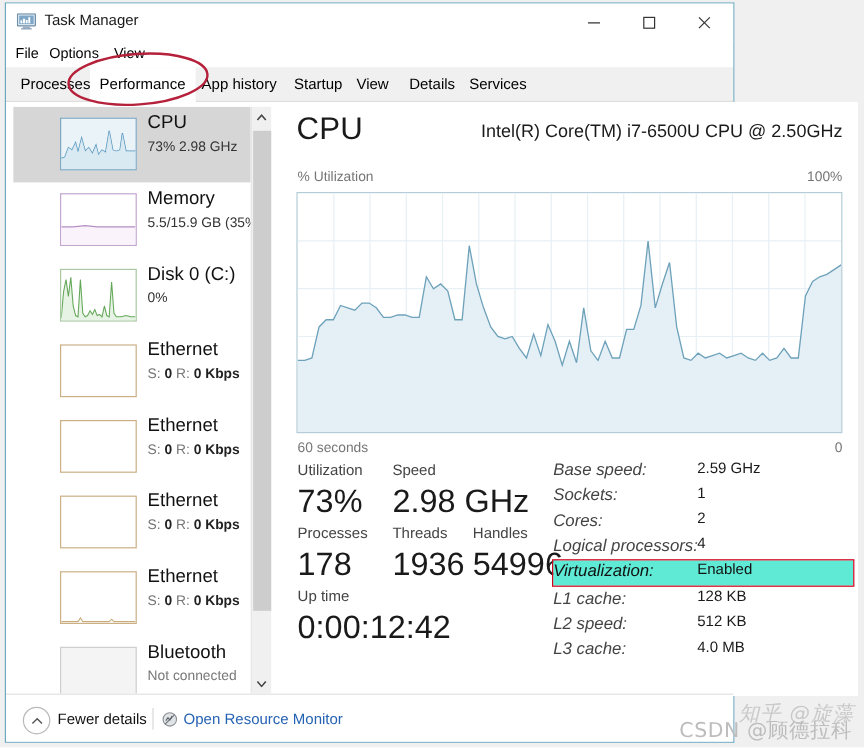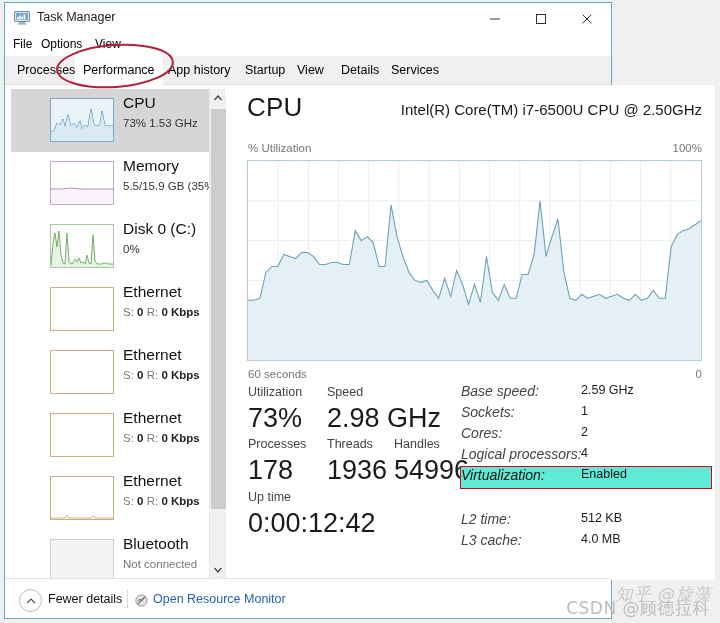--- a/index.html
+++ b/index.html
@@ -418,21 +418,21 @@
       <div class="sidebar">
 
         <div class="res-item selected" style="top:0px">
           <div class="res-thumb" style="border:1px solid #7fa8c2; background:#eaf3f8">
             <svg width="62" height="42" viewBox="0 0 62 42" preserveAspectRatio="none">
               <polyline points="0,33 3,32 6,24 9,26 12,20 14,28 17,16 20,27 23,24 26,29 29,22 31,30 34,26 37,28 40,10 43,26 46,27 49,26 51,12 54,27 57,27 62,27" fill="none" stroke="#4a90b8" stroke-width="1"></polyline>
               <polygon points="0,33 3,32 6,24 9,26 12,20 14,28 17,16 20,27 23,24 26,29 29,22 31,30 34,26 37,28 40,10 43,26 46,27 49,26 51,12 54,27 57,27 62,27 62,42 0,42" fill="#d7e8f2" opacity="0.85"></polygon>
             </svg>
           </div>
           <div class="res-title">CPU</div>
-          <div class="res-sub">73%  1.53 GHz</div>
+          <div class="res-sub">73%  2.98 GHz</div>
         </div>
 
         <div class="res-item" style="top:63px">
           <div class="res-thumb" style="border:1px solid #c4a6d0">
             <svg width="62" height="42" viewBox="0 0 62 42" preserveAspectRatio="none">
               <polygon points="0,27 10,27 20,26 30,27 40,27 50,27 62,27 62,42 0,42" fill="#fbf3fb"></polygon>
               <polyline points="0,27 10,27 20,26 30,27 40,27 50,27 62,27" fill="none" stroke="#b58fc4" stroke-width="1"></polyline>
             </svg>
           </div>
           <div class="res-title">Memory</div>
@@ -584,22 +584,26 @@
           <span class="detail-val">2</span>
         </div>
         <div class="detail-row" style="top:361px">
           <span class="detail-key">Logical processors:</span>
           <span class="detail-val">4</span>
         </div>
         <div class="detail-row highlight" style="top:382px">
           <span class="detail-key">Virtualization:</span>
           <span class="detail-val">Enabled</span>
         </div>
+        <div class="detail-row" style="top:405px">
+          <span class="detail-key">L1 cache:</span>
+          <span class="detail-val">128 KB</span>
+        </div>
         <div class="detail-row" style="top:426px">
-          <span class="detail-key">L2 time:</span>
+          <span class="detail-key">L2 speed:</span>
           <span class="detail-val">512 KB</span>
         </div>
         <div class="detail-row" style="top:447px">
           <span class="detail-key">L3 cache:</span>
           <span class="detail-val">4.0 MB</span>
         </div>
       </div>
     </div>
 
     <div class="footer">

